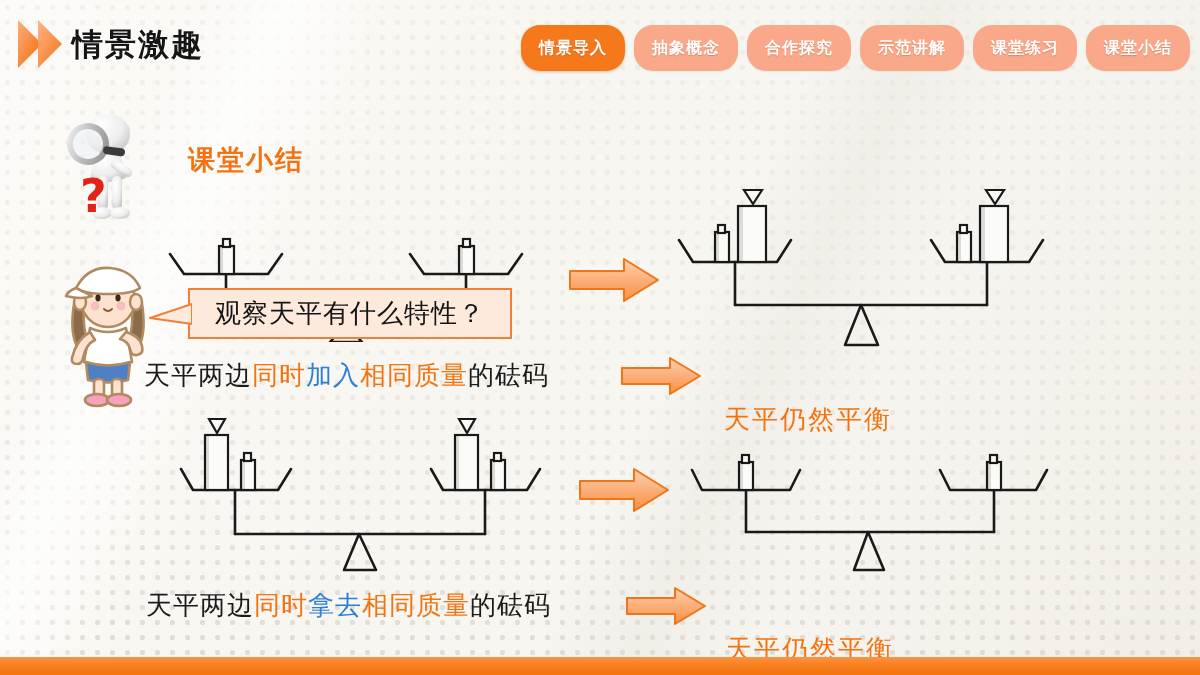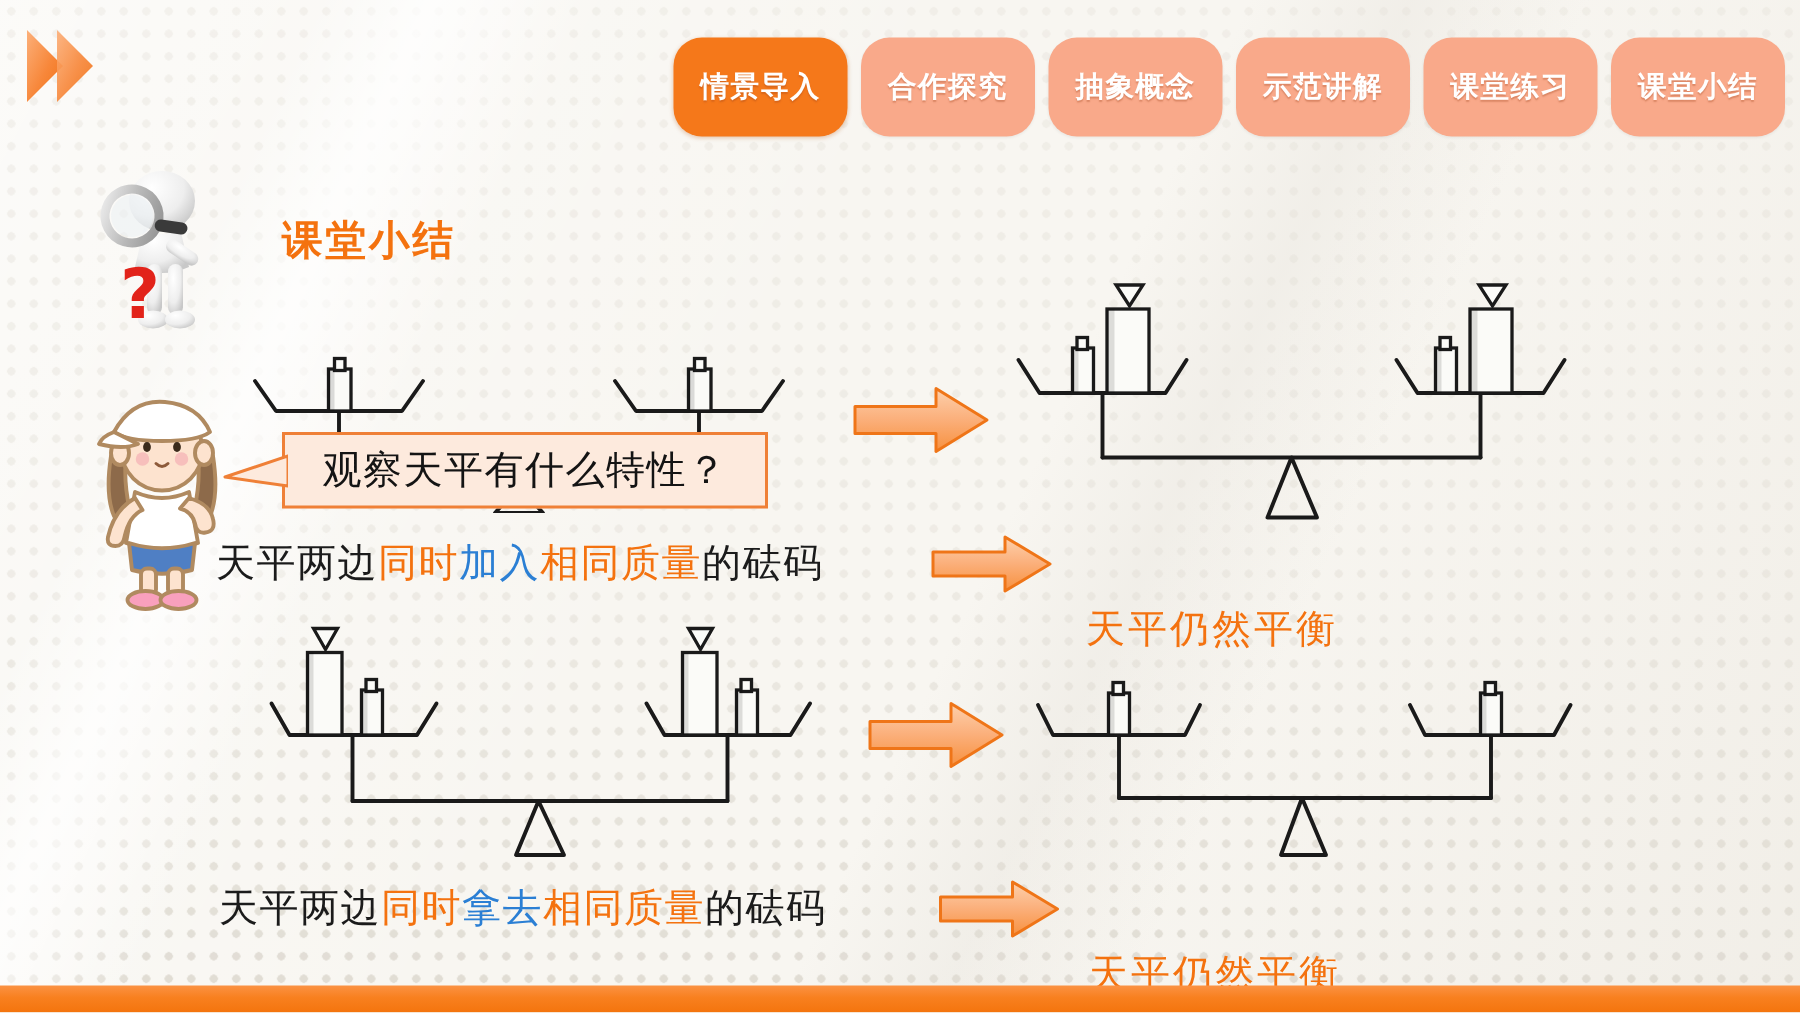--- a/index.html
+++ b/index.html
@@ -33,23 +33,23 @@
   .header{position:absolute;left:0;top:0;width:1200px;height:86px;}
   .chev{position:absolute;left:16px;top:18px;width:56px;height:52px;}
   .title{
     position:absolute;left:72px;top:24px;
     font-size:31px;font-weight:bold;color:#151515;letter-spacing:2px;
     text-shadow:1px 1px 0 rgba(255,255,255,.8);
     font-family:"DejaVu Sans","Liberation Sans",sans-serif;
   }
   .tabs{position:absolute;right:10px;top:25px;display:flex;gap:9px;}
   .tab{
-    height:38px;padding:14px 18px;border-radius:19px;
+    height:38px;padding:4px 18px;border-radius:19px;
     display:flex;align-items:center;justify-content:center;
-    font-size:19px;font-weight:bold;color:#ffffff;letter-spacing:1px;
+    font-size:16px;font-weight:bold;color:#ffffff;letter-spacing:1px;
     background:#f9a98a;
     text-shadow:0 1px 1px rgba(160,70,30,.35);
     font-family:"DejaVu Sans","Liberation Sans",sans-serif;
     box-shadow:0 1px 2px rgba(0,0,0,.06);
   }
   .tab.active{background:#f5781a;box-shadow:0 1px 3px rgba(180,80,10,.3);}
   
   .sec-title{
     position:absolute;left:188px;top:142px;
     font-size:27px;font-weight:bold;color:#f4720f;letter-spacing:2px;
@@ -104,25 +104,26 @@
       <defs>
         <linearGradient id="cg" x1="0" y1="0" x2="1" y2="1">
           <stop offset="0%" stop-color="#fcb07a"></stop>
           <stop offset="55%" stop-color="#f7873a"></stop>
           <stop offset="100%" stop-color="#f07013"></stop>
         </linearGradient>
       </defs>
       <path d="M2 2 L26 26 L2 50 Z" fill="url(#cg)"></path>
       <path d="M22 2 L46 26 L22 50 Z" fill="url(#cg)" opacity="0.92"></path>
     </svg>
+    <div class="title">情景激趣</div>
 
     <div class="tabs">
       <div class="tab active">情景导入</div>
+      <div class="tab">抽象概念</div>
       <div class="tab">合作探究</div>
-      <div class="tab">抽象概念</div>
       <div class="tab">示范讲解</div>
       <div class="tab">课堂练习</div>
       <div class="tab">课堂小结</div>
     </div>
   </div>
 
   <svg class="mascot" viewBox="0 0 108 110">
     <defs>
       <radialGradient id="wg" cx="35%" cy="28%" r="78%">
         <stop offset="0%" stop-color="#ffffff"></stop>

